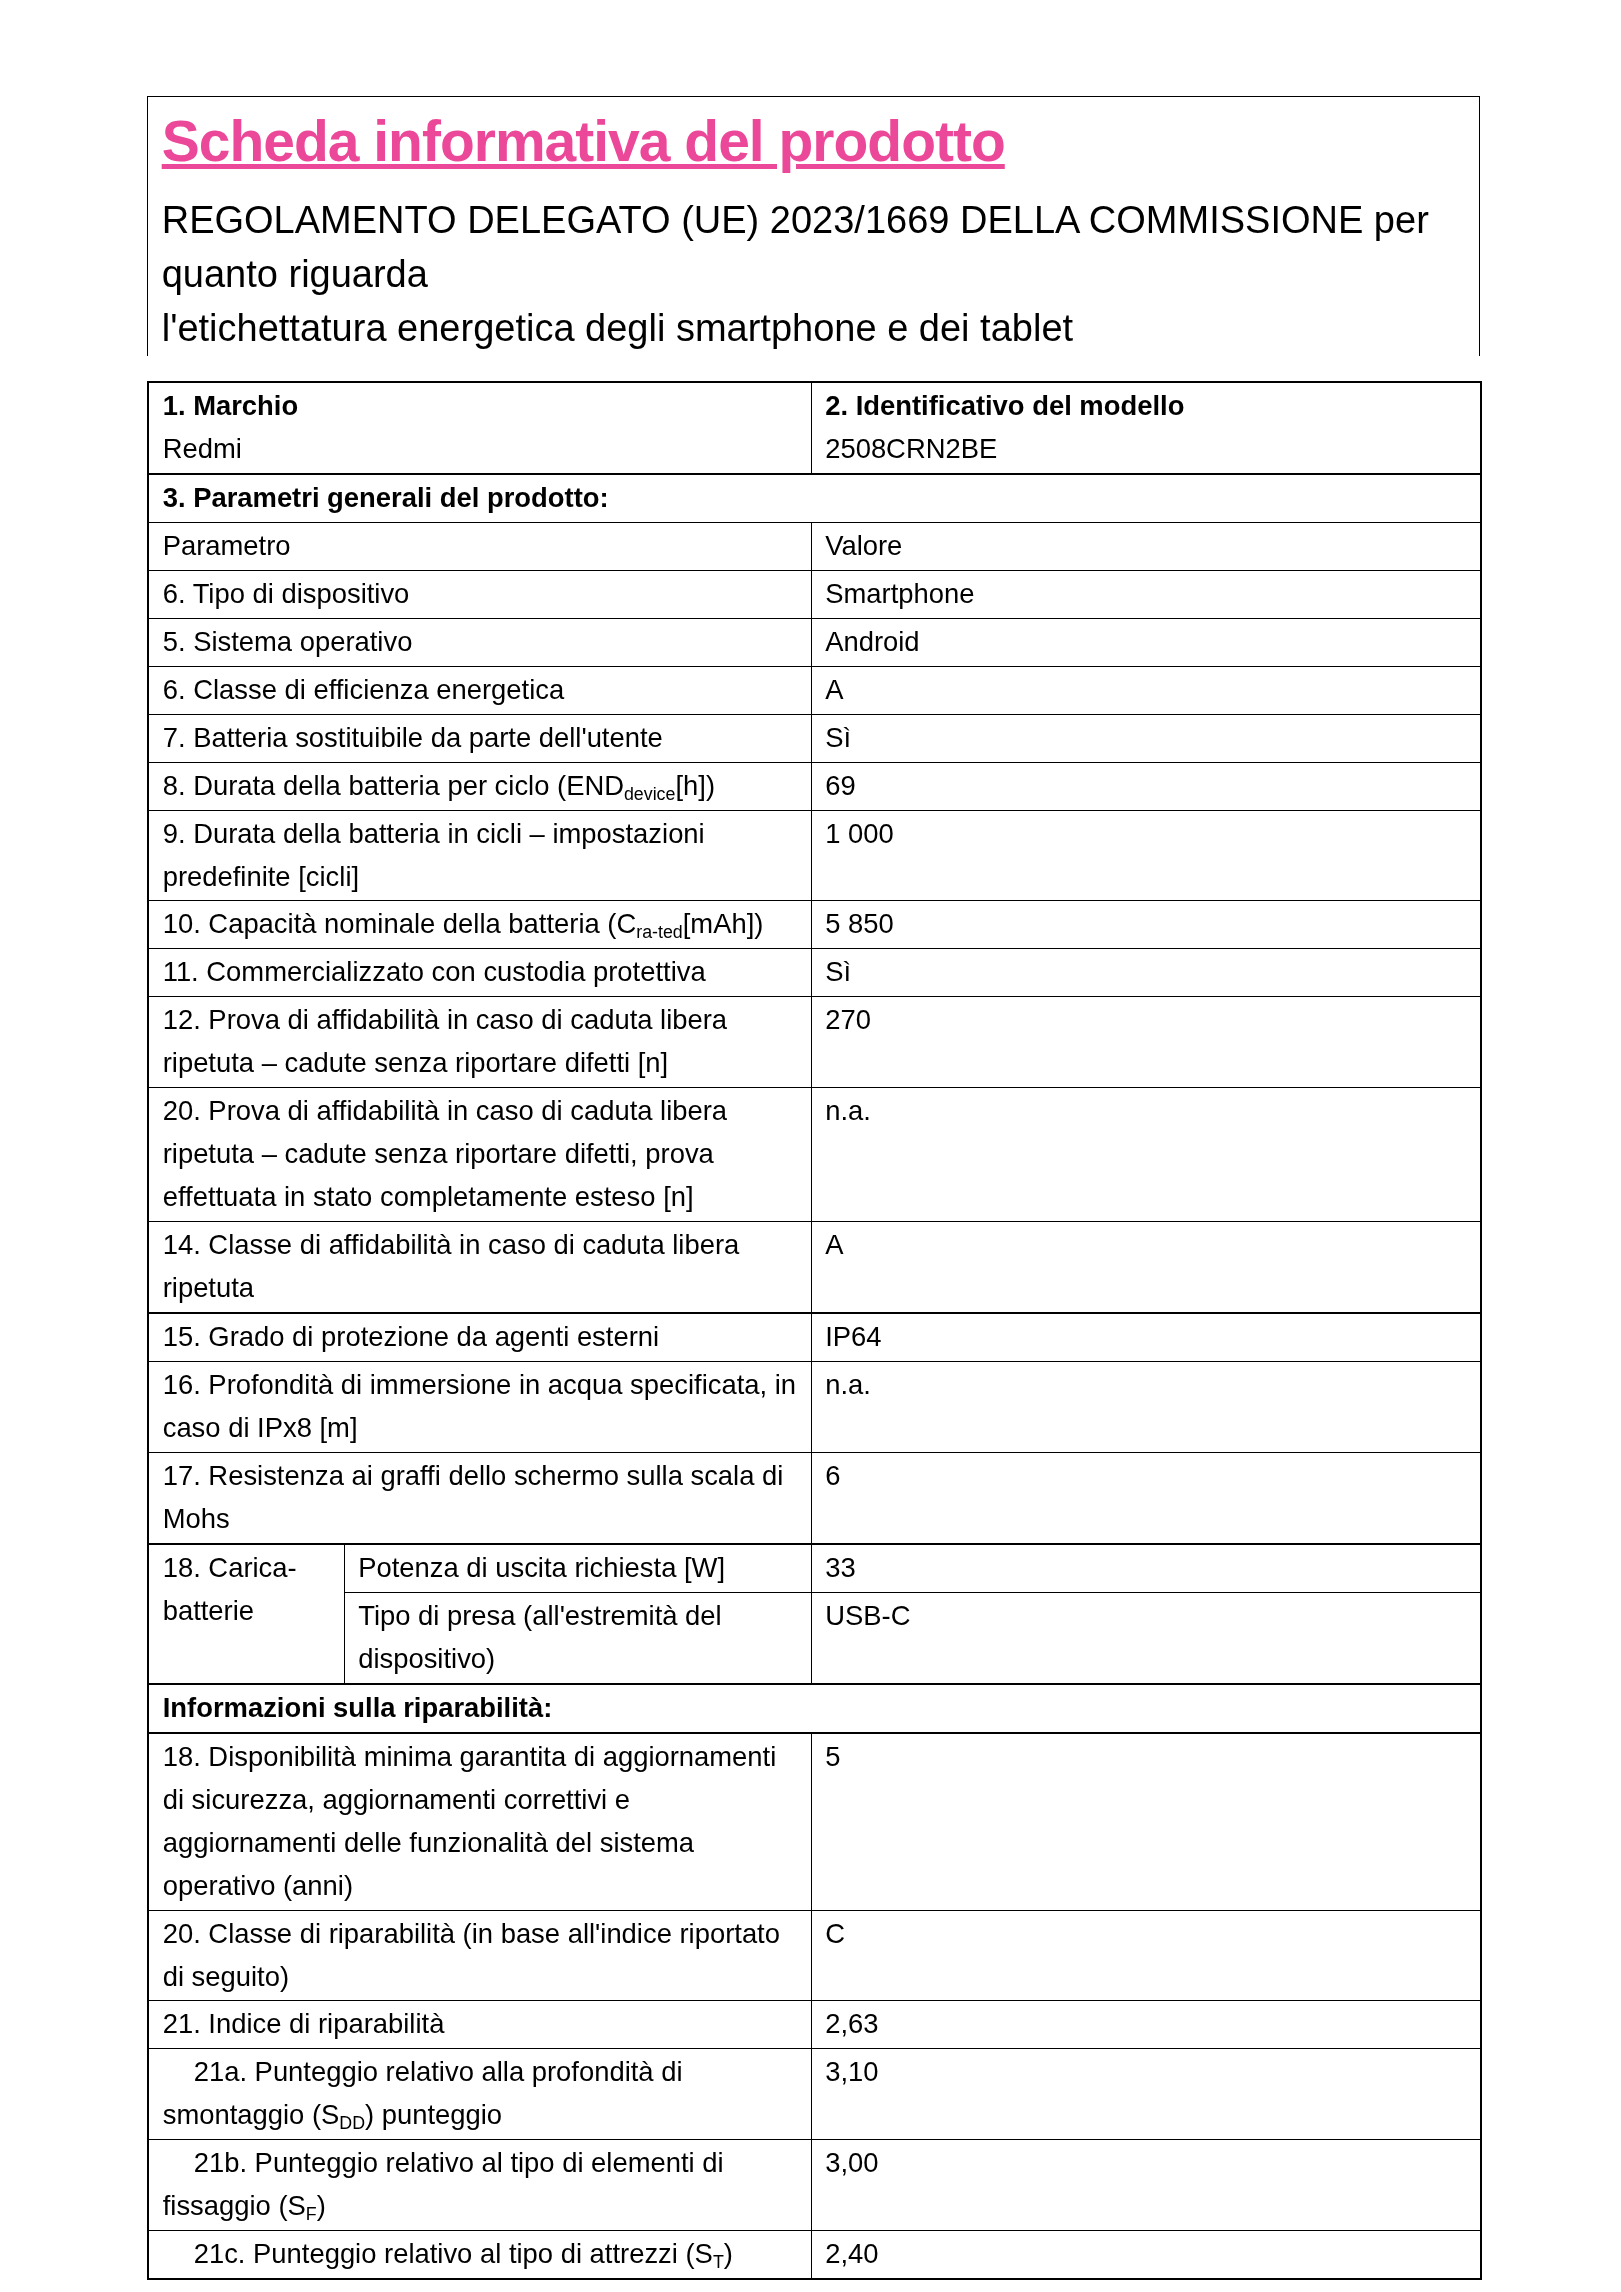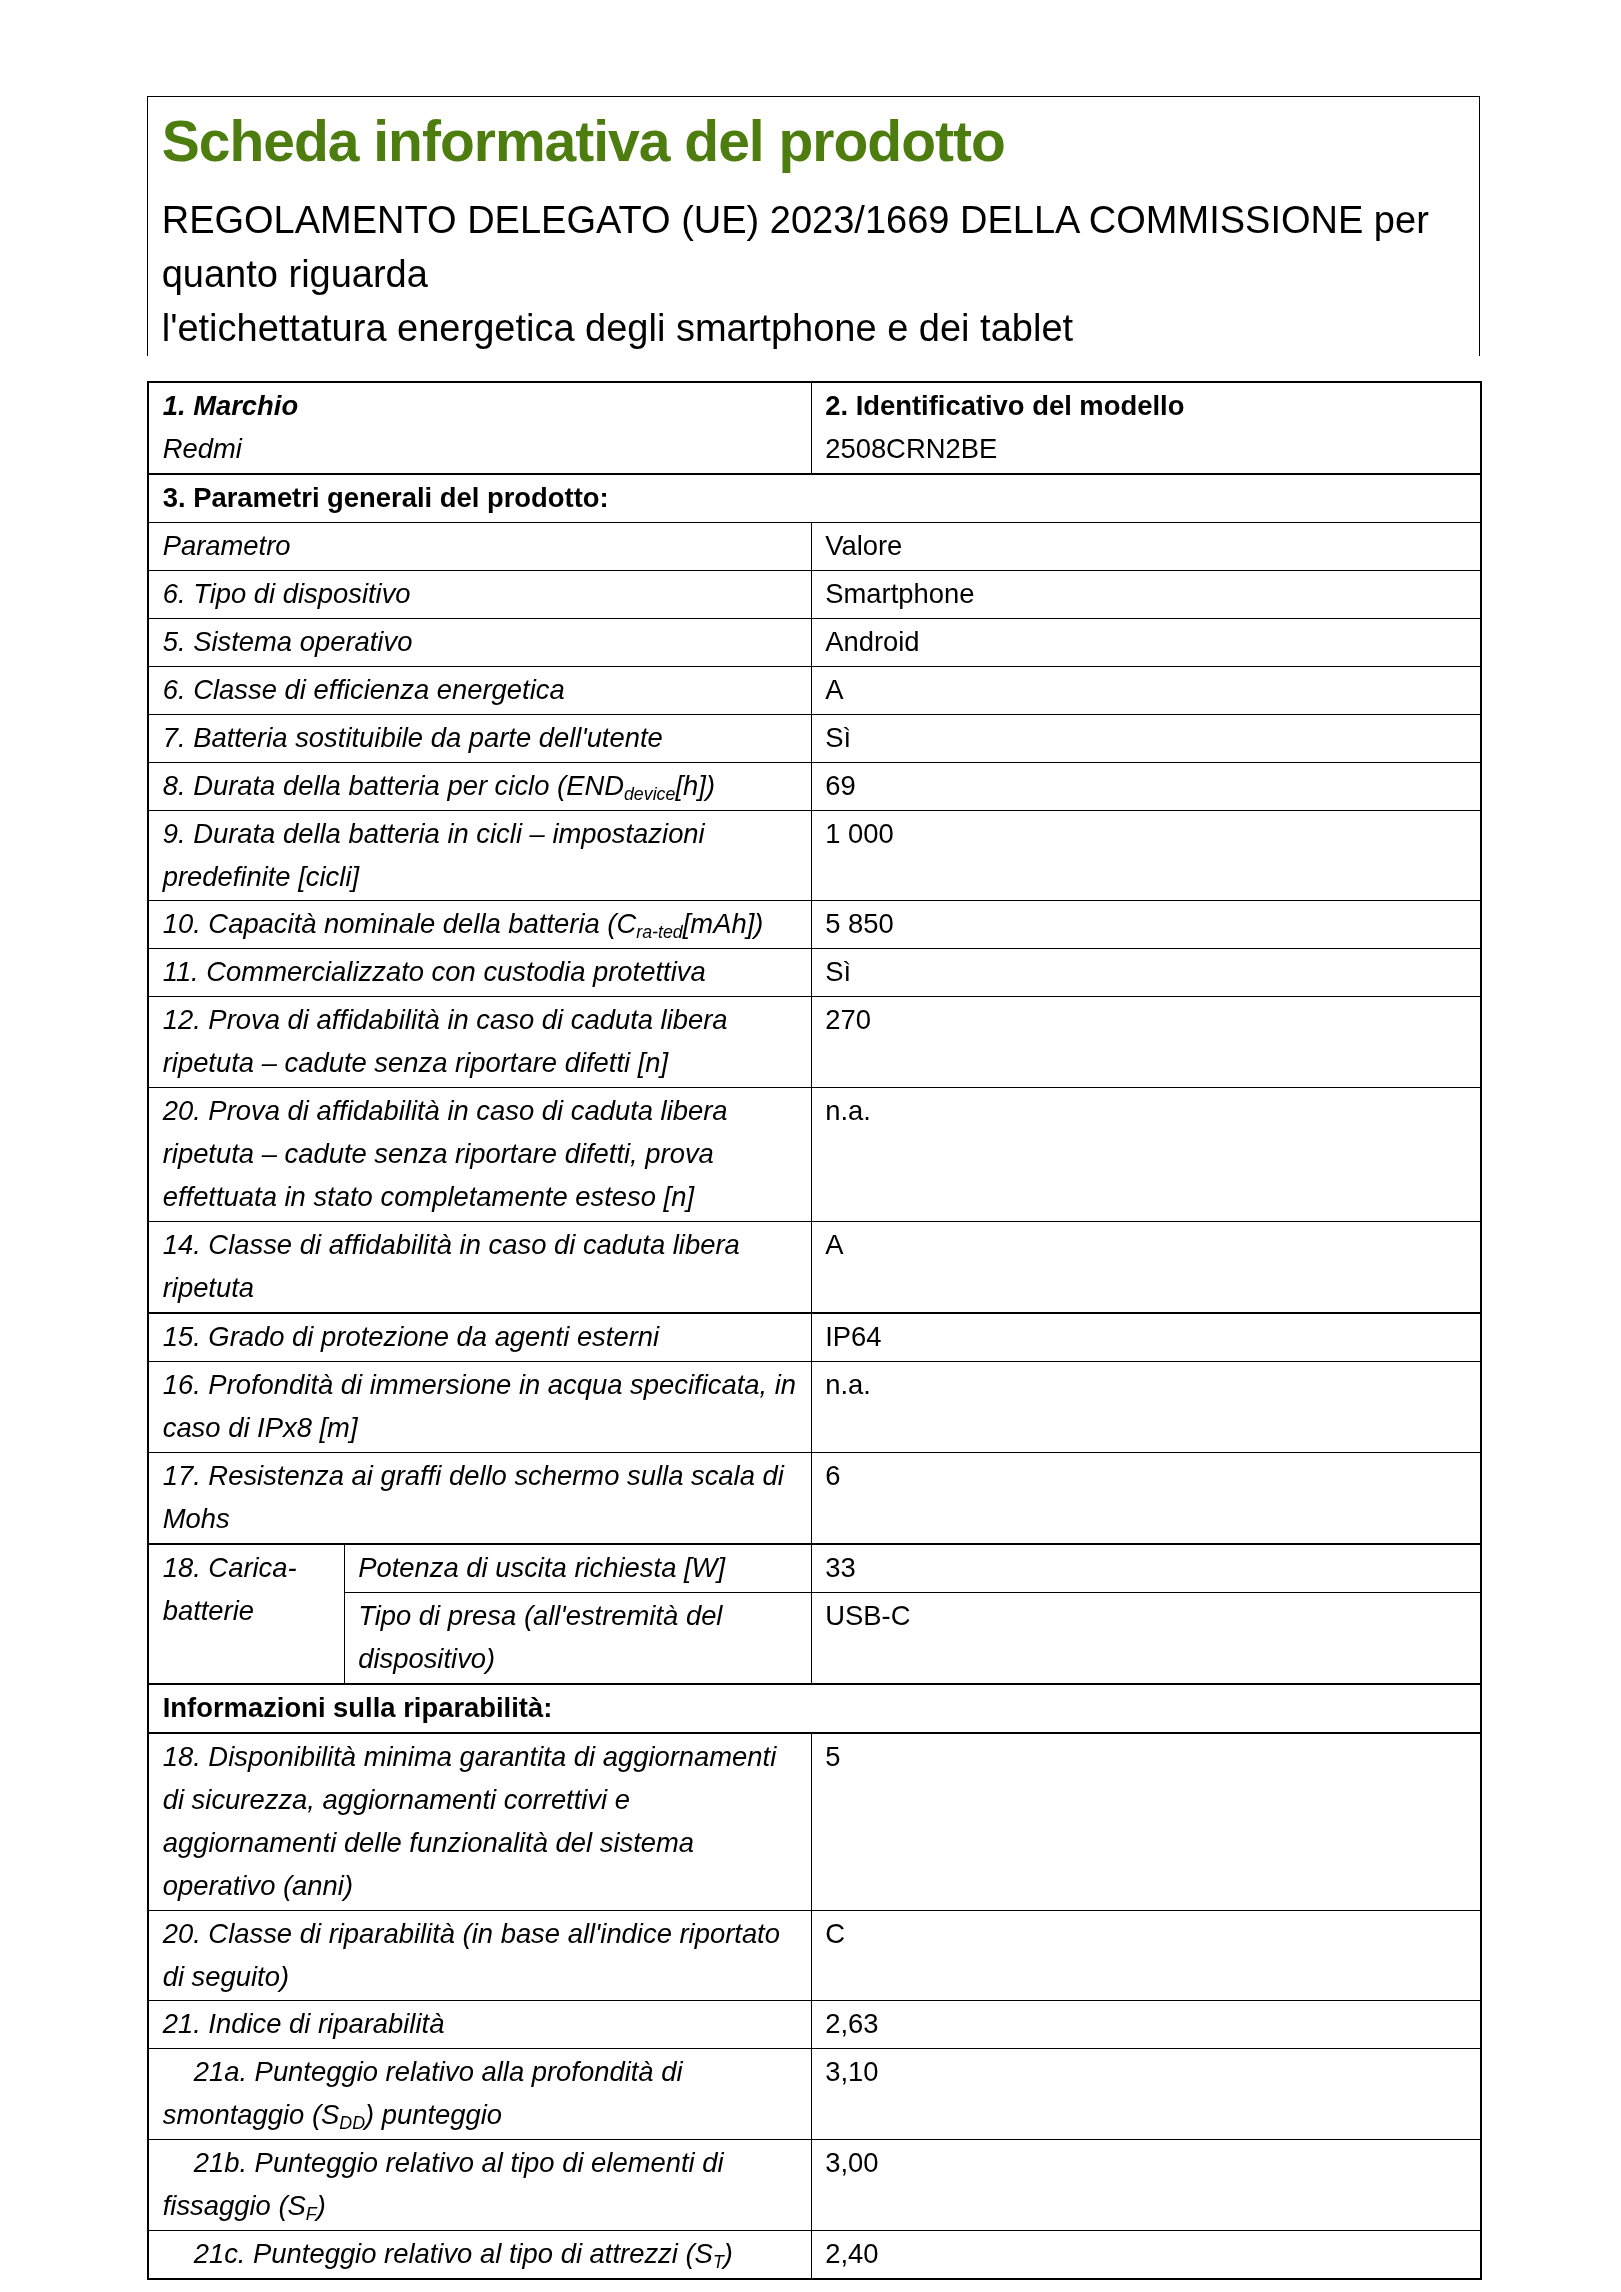--- a/index.html
+++ b/index.html
@@ -51,21 +51,21 @@
   table.fiche td {
     border-top: 1.5px solid #000;
     vertical-align: top;
     padding: 1px 13.7px 2.9px 13.7px;
     font-size: 27.4px;
     line-height: 1.57;
     overflow: hidden;
   }
   tr.first td { border-top: none; }
   tr.thick td { border-top: 2.9px solid #000; }
-  td.lbl { border-right: 1.5px solid #000; font-style: italic; }
+  td.lbl { border-right: 1.5px solid #000; }
   td.val { padding-left: 15.7px; }
   .b { font-weight: 700; }
   td.indent { text-indent: 31px; }
   sub {
     font-size: 0.65em;
     line-height: 0;
     vertical-align: -0.3em;
     text-align: right;
   }
   .footer {
@@ -74,21 +74,21 @@
     font-size: 18px;
     line-height: 1.2;
   }
 </style>
 </head>
 <body>
 
 <div class="sheet">
 
   <div class="titlebox">
-    <h1 class="doc-title" style="color: #4d7c0f;">Scheda informativa del prodotto</h1>
+    <h1 class="doc-title" style="color: #ec4899; text-decoration: underline;">Scheda informativa del prodotto</h1>
     <p class="doc-subtitle">REGOLAMENTO DELEGATO (UE) 2023/1669 DELLA COMMISSIONE per quanto riguarda
 l'etichettatura energetica degli smartphone e dei tablet</p>
   </div>
 
   <table class="fiche">
     <colgroup>
       <col style="width:196px">
       <col style="width:467px">
       <col style="width:670px">
     </colgroup>

